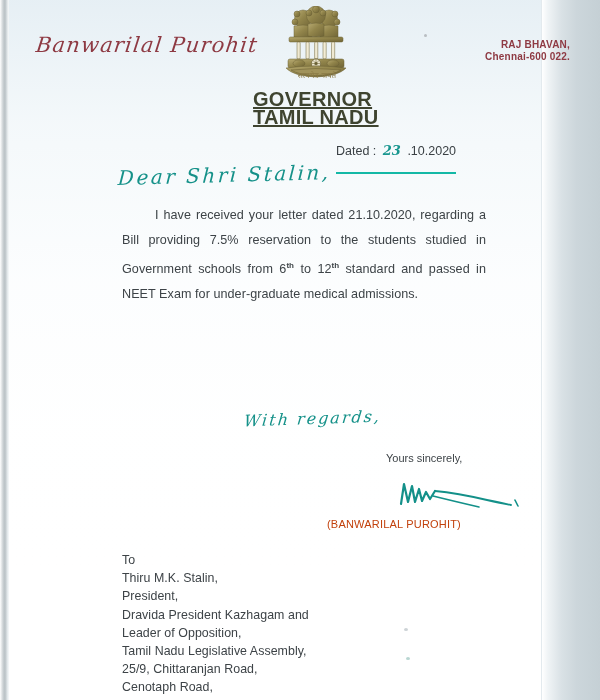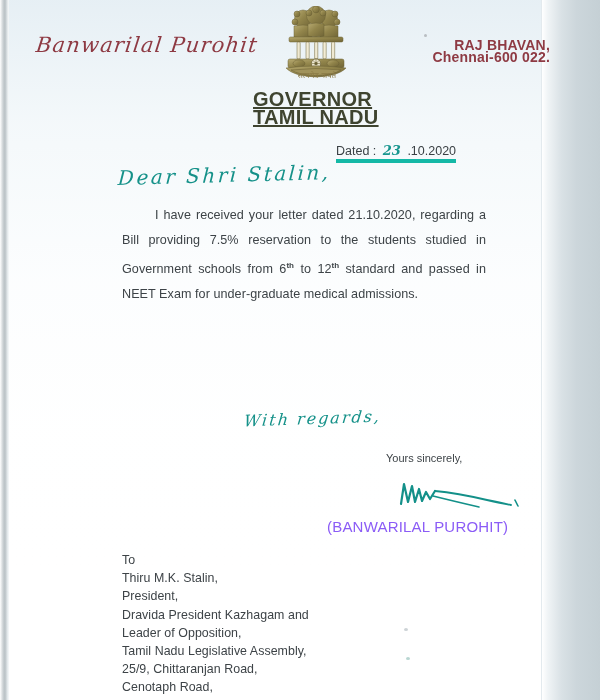--- a/index.html
+++ b/index.html
@@ -80,39 +80,39 @@
     font-weight: bold;
     font-size: 20px;
     line-height: 17.5px;
     color: #3f4430;
     letter-spacing: 0.3px;
     text-decoration: underline;
   }
 
   .raj-bhavan {
     position: absolute;
-    left: 410px; top: 39px;
+    left: 430px; top: 39px;
     width: 140px;
     text-align: right;
     font-family: "Liberation Sans", sans-serif;
     font-weight: bold;
-    font-size: 14px;
+    font-size: 10px;
     line-height: 12px;
     color: #8e3a43;
     letter-spacing: 0.2px;
   }
 
   
   .dated {
     position: absolute;
     left: 336px; top: 143px;
     font-size: 12.5px;
     color: #3a4044;
-    border-bottom: 4px solid #14b8a6;
-    padding-bottom: 1px;
+    border-bottom: 2px solid #14b8a6;
+    padding-bottom: 14px;
     white-space: nowrap;
   }
   .hand-date {
     font-family: "DejaVu Serif", serif;
     font-style: italic;
     font-weight: bold;
     color: #18968f;
     font-size: 13px;
     padding: 0 3px;
   }
@@ -164,23 +164,23 @@
     color: #3d4347;
   }
   .sig-scrawl {
     position: absolute;
     left: 395px; top: 478px;
     width: 130px; height: 36px;
   }
   .signer-name {
     position: absolute;
     left: 327px; top: 518px;
-    font-size: 15px;
+    font-size: 11px;
     font-weight: normal;
-    color: #8b5cf6;
+    color: #c2410c;
     letter-spacing: 0.2px;
     white-space: nowrap;
   }
 
   
   .recipient {
     position: absolute;
     left: 122px; top: 551px;
     font-size: 12.4px;
     line-height: 18.2px;

